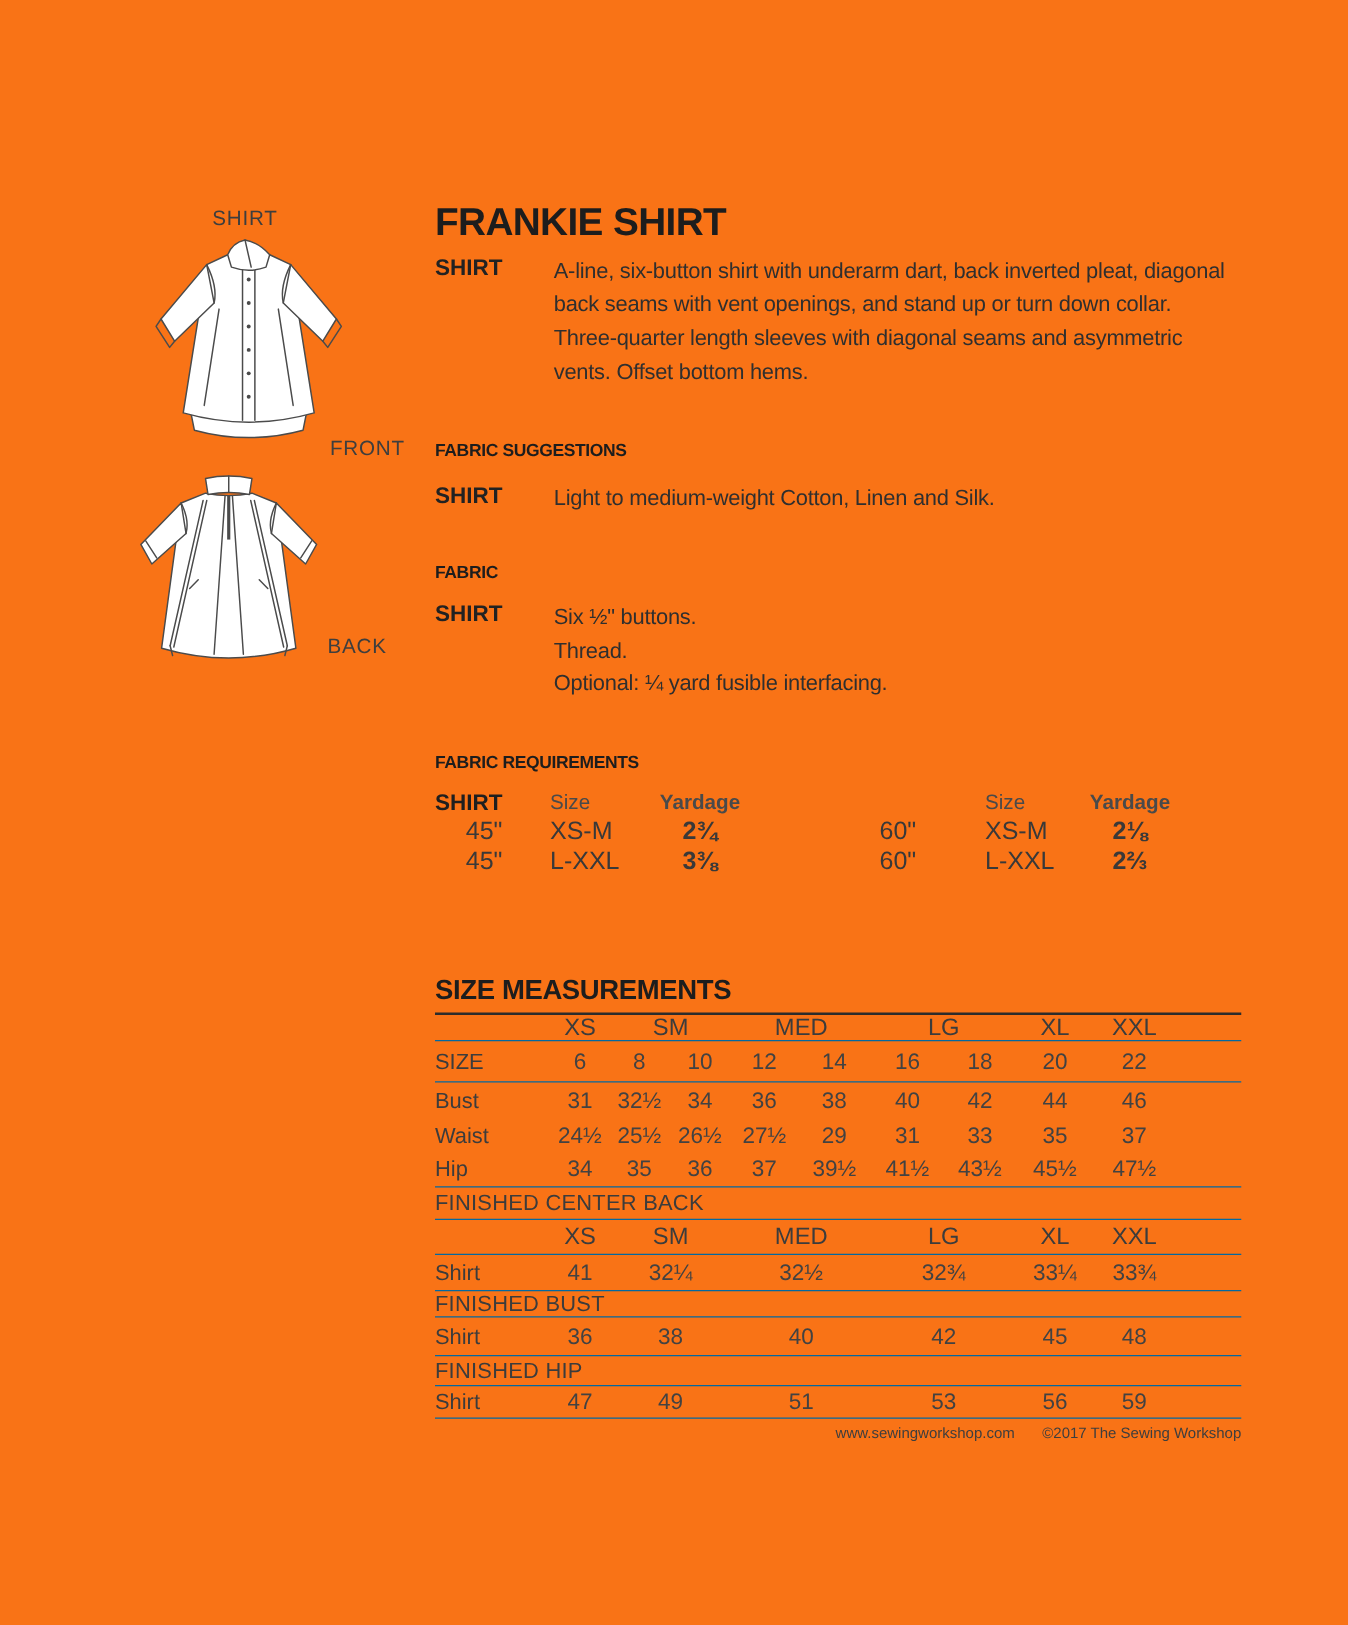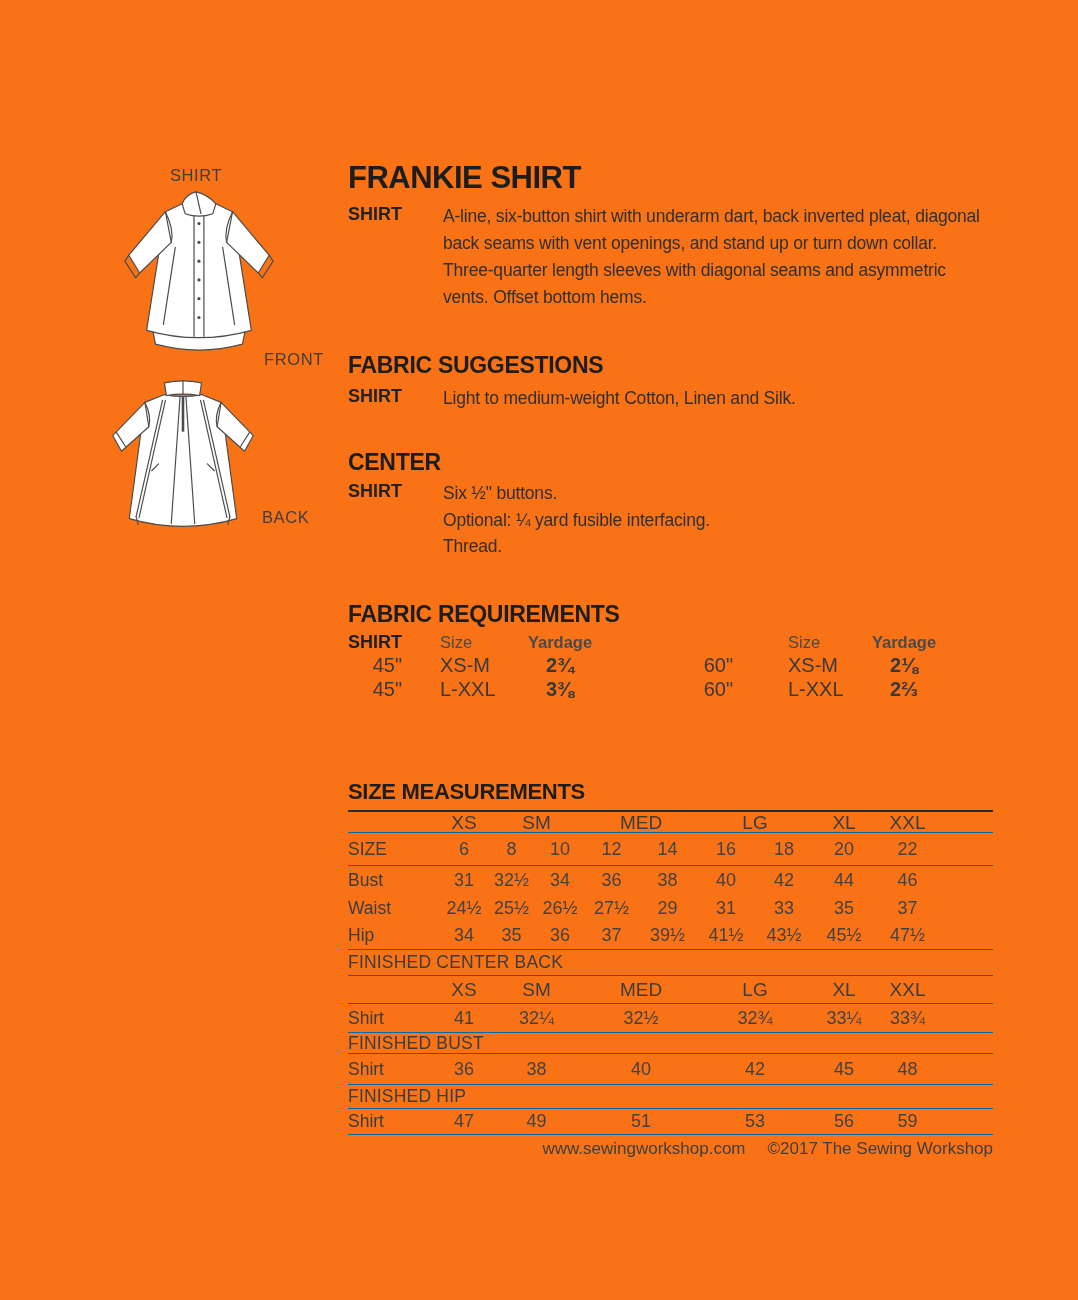--- a/index.html
+++ b/index.html
@@ -32,21 +32,21 @@
   
   .main { position:absolute; left:348px; top:0; width:645px; height:1300px; }
   .main > section { position:absolute; left:0; width:645px; }
 
   h1.title {
     font-size:31px; font-weight:bold; letter-spacing:-0.5px; color:#1d1d1d;
   }
   .sec-title { top:160px; }
 
   h2.heading {
-    font-size:23px; font-weight:bold; letter-spacing:-0.3px; color:#1d1d1d;
+    font-size:14px; font-weight:bold; letter-spacing:-0.3px; color:#1d1d1d;
   }
 
   .label-text-row { display:grid; grid-template-columns:95px 1fr; }
   .row-label { font-size:18px; font-weight:bold; color:#222; padding-top:1px; }
   .body-text {
     font-size:17.5px; letter-spacing:-0.2px; line-height:27px; color:#2f2f2f;
     max-width:548px;
   }
   .sec-desc   { top:203px; }
   .sec-fs-h   { top:352px; }
@@ -102,21 +102,21 @@
     font-size:17.5px; color:#3c3c3c; letter-spacing:0.2px;
   }
   .gcl{grid-column:1} .gc1{grid-column:2} .gc2{grid-column:3 / span 2}
   .gc3{grid-column:5 / span 2} .gc4{grid-column:7 / span 2}
   .gc5{grid-column:9} .gc6{grid-column:10}
 
   
   .sec-footer { top:1139px; }
   .footer-row {
     display:flex; justify-content:flex-end; gap:22px;
-    font-size:17px; color:#3e3e3e;
+    font-size:12px; color:#3e3e3e;
   }
 </style>
 </head>
 <body>
 
 <div class="page">
 
   <div class="illus illus-front">
     <div class="illus-label lab-shirt">SHIRT</div>
     <svg class="svg-front" width="160" height="168" viewBox="0 0 160 170">
@@ -183,28 +183,28 @@
 
     <section class="sec-fs-h">
       <h2 class="heading">FABRIC SUGGESTIONS</h2>
     </section>
     <section class="sec-fs-r label-text-row">
       <div class="row-label">SHIRT</div>
       <div class="body-text">Light to medium-weight Cotton, Linen and Silk.</div>
     </section>
 
     <section class="sec-no-h">
-      <h2 class="heading">CENTER</h2>
+      <h2 class="heading">FABRIC</h2>
     </section>
     <section class="sec-no-r label-text-row">
       <div class="row-label">SHIRT</div>
       <div class="body-text" style="line-height:26.5px;">
         <span class="nline">Six ½" buttons.</span>
+        <span class="nline">Thread.</span>
         <span class="nline">Optional: ¼ yard fusible interfacing.</span>
-        <span class="nline">Thread.</span>
       </div>
     </section>
 
     <section class="sec-fr-h">
       <h2 class="heading">FABRIC REQUIREMENTS</h2>
     </section>
     <section class="sec-fr-t">
       <div class="fr-grid fr-head">
         <div class="fr-cell shirt-lb la">SHIRT</div>
         <div></div>

